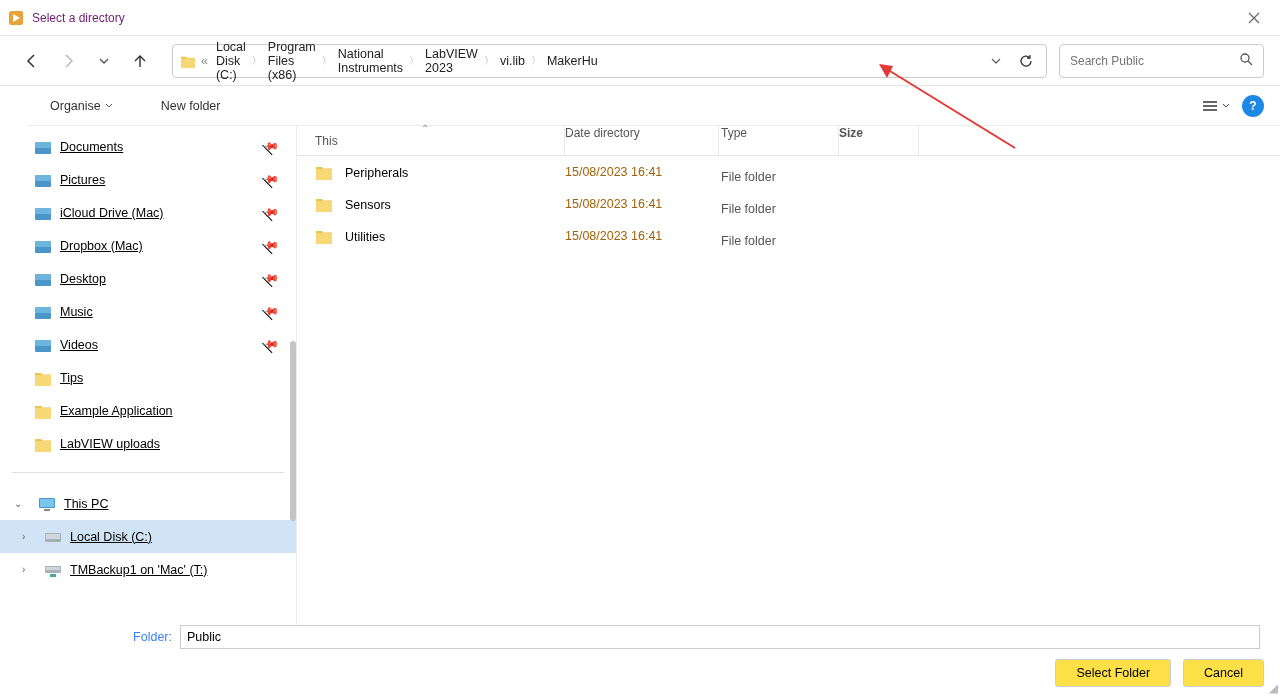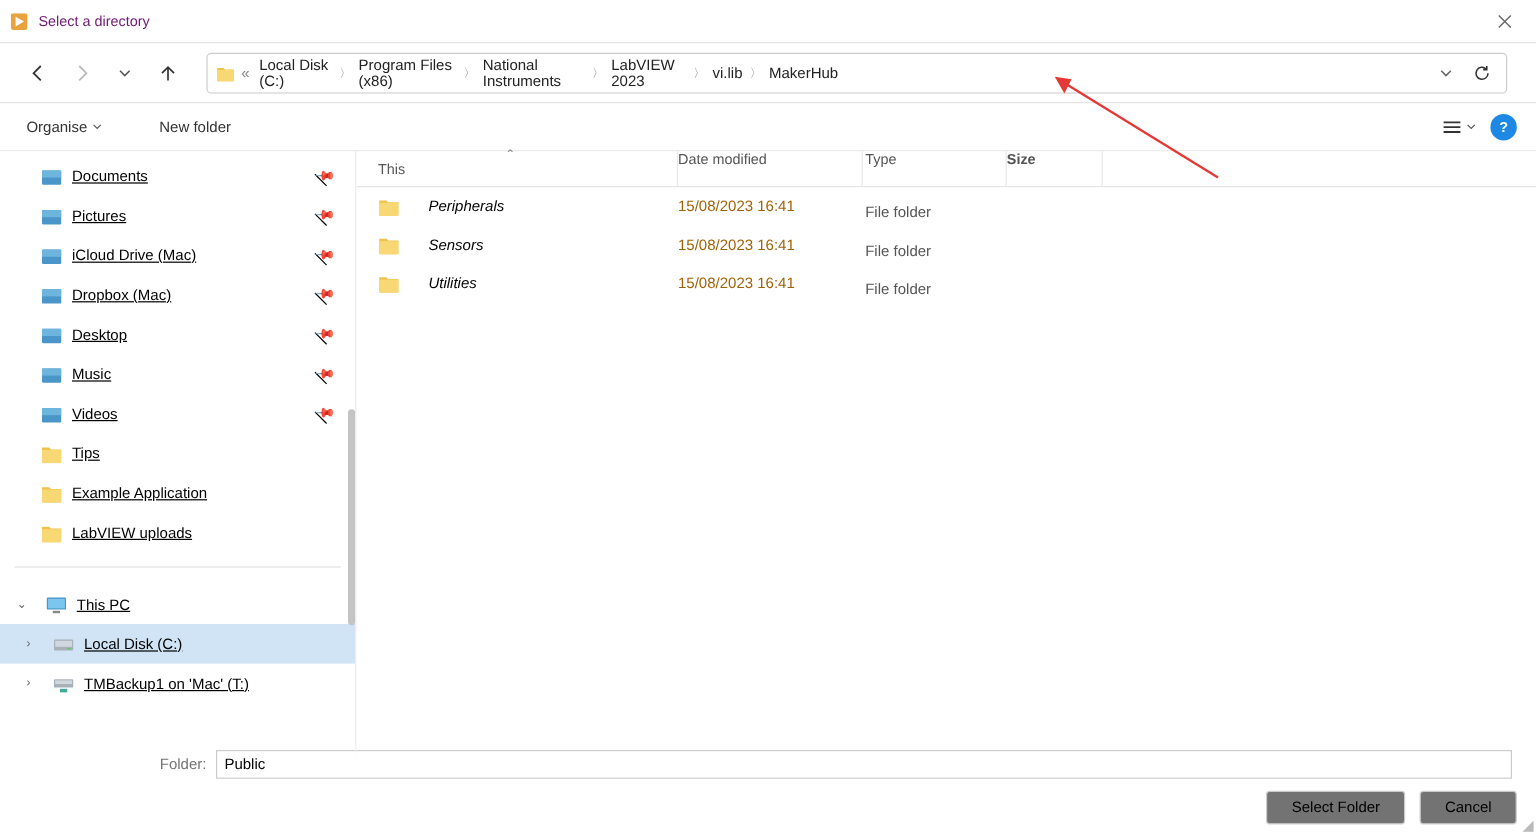--- a/index.html
+++ b/index.html
@@ -21,21 +21,21 @@
     .crumb { padding: 0 4px; font-size: 12.5px; color: #222; cursor: pointer; }
     .crumb-sep { padding: 0 2px; color: #888; font-size: 10px; }
     .addrspacer { flex: 1; }
     .addr-dropdown { width: 24px; height: 24px; display: flex; align-items: center; justify-content: center; color: #666; cursor: pointer; }
     .addr-refresh { width: 28px; height: 28px; display: flex; align-items: center; justify-content: center; cursor: pointer; color: #333; margin-left: 4px; }
     .searchbox { width: 205px; height: 34px; border: 1px solid #ccc; border-radius: 4px; display: flex; align-items: center; padding: 0 10px; }
     .searchbox input { flex: 1; border: none; outline: none; font-size: 12px; background: transparent; }
     .search-icon { color: #555; }
     
     
-    .toolbarrow { height: 40px; display: flex; align-items: center; padding: 0 16px; border-bottom: 1px solid #ececec; }
+    .toolbarrow { height: 40px; display: flex; align-items: center; padding: 0 16px; border-bottom: 1px solid #ececec; margin-left: 28px; }
     .tool-btn { padding: 4px 6px; display: flex; align-items: center; gap: 4px; cursor: pointer; font-size: 12.5px; color: #333; }
     .tool-sep { width: 36px; }
     .tool-right { margin-left: auto; display: flex; align-items: center; gap: 8px; }
     .view-dropdown { display: flex; align-items: center; gap: 4px; cursor: pointer; color: #333; padding: 4px; }
     .help-icon { width: 22px; height: 22px; border-radius: 50%; background: #1e88e5; color: #fff; display: flex; align-items: center; justify-content: center; font-size: 12px; cursor: pointer; font-weight: bold; }
     
     
     .main { display: flex; height: calc(697px - 36px - 50px - 40px - 70px); }
     .sidebar { width: 297px; overflow-y: auto; padding: 4px 0; position: relative; border-right: 1px solid #ececec; text-decoration: underline; }
     .sidebar-item { height: 33px; display: flex; align-items: center; padding-left: 34px; cursor: pointer; position: relative; font-size: 12.5px; }
@@ -51,32 +51,32 @@
     
     .filelist { flex: 1; display: flex; flex-direction: column; }
     .columns { height: 30px; display: flex; align-items: center; border-bottom: 1px solid #e5e5e5; color: #555; font-size: 12px; }
     .col-name { width: 268px; padding-left: 18px; position: relative; display: flex; align-items: center; }
     .col-name .sort-arrow { position: absolute; left: 124px; top: -3px; font-size: 10px; color: #888; }
     .col-date { width: 154px; }
     .col-type { width: 120px; padding-left: 2px; }
     .col-size { width: 80px; font-weight: bold; }
     .col-div { border-right: 1px solid #e8e8e8; height: 100%; }
     .filerow { height: 32px; display: flex; align-items: center; cursor: pointer; font-size: 12.5px; }
-    .fr-name { width: 268px; padding-left: 18px; display: flex; align-items: center; gap: 24px; font-style: italic; }
+    .fr-name { width: 268px; padding-left: 18px; display: flex; align-items: flex-end; gap: 12px; }
     .fr-date { width: 154px; color: #a16207; }
     .fr-type { width: 120px; color: #555; padding-left: 2px; margin-top: 10px; }
     .fr-size { width: 80px; color: #555; }
     
     
     .bottom { height: 70px; padding: 6px 16px 10px 16px; display: flex; flex-direction: column; justify-content: flex-end; }
     .folder-input-row { display: flex; align-items: center; margin-bottom: 10px; }
-    .folder-label { width: 164px; text-align: right; padding-right: 8px; font-size: 12.5px; color: #737373; }
+    .folder-label { width: 164px; text-align: right; padding-right: 8px; font-size: 12.5px; color: #3b82f6; }
     .folder-input { flex: 1; height: 24px; border: 1px solid #ccc; padding: 0 6px; font-size: 12.5px; outline: none; margin-right: 4px; }
     .button-row { display: flex; justify-content: flex-end; gap: 12px; }
-    .btn { height: 28px; padding: 0 20px; border: 1px solid #ccc; background: #737373; cursor: pointer; font-size: 12.5px; border-radius: 3px; }
+    .btn { height: 28px; padding: 0 20px; border: 1px solid #ccc; background: #fde047; cursor: pointer; font-size: 12.5px; border-radius: 3px; }
     
     
     .annotation-arrow { position: absolute; left: 875px; top: 58px; pointer-events: none; z-index: 100; }
     
     
     .grip { position: absolute; right: 2px; bottom: 2px; color: #bbb; font-size: 12px; }
   </style>
 </head>
 <body>
 
@@ -172,20 +172,27 @@
           <path d="M2 4 L6 8 L10 4" stroke="#666" stroke-width="1.3" fill="none"></path>
         </svg>
       </span>
     <span class="addr-refresh">
         <svg width="16" height="16" viewBox="0 0 16 16">
           <path d="M13 8 A5 5 0 1 1 11.5 4.5 M12 2 L12 5 L9 5" stroke="#333" stroke-width="1.3" fill="none"></path>
         </svg>
       </span>
   </div>
 
+  <div class="searchbox">
+    <input type="text" placeholder="Search Public" style="">
+    <span class="search-icon"><svg width="14" height="14" viewBox="0 0 14 14">
+          <circle cx="6" cy="6" r="4" stroke="#555" stroke-width="1.3" fill="none"></circle>
+          <path d="M9 9 L13 13" stroke="#555" stroke-width="1.3"></path>
+        </svg></span>
+  </div>
 </div>
 
 <div class="toolbarrow">
   <span class="tool-btn">
     <span>Organise</span>
     <svg width="8" height="8" viewBox="0 0 8 8">
         <path d="M1 2 L4 5 L7 2" stroke="#555" fill="none"></path>
       </svg>
   </span>
   <span class="tool-sep"></span>
@@ -327,21 +334,21 @@
     </div>
     <div class="sidebar-scroll-indicator"></div>
   </div>
 
   <div class="filelist">
     <div class="columns">
       <div class="col-name col-div">
         <span>This</span>
         <span class="sort-arrow">⌃</span>
       </div>
-      <div class="col-date col-div"><span>Date modified</span></div>
+      <div class="col-date col-div"><span>Date directory</span></div>
       <div class="col-type col-div"><span>Type</span></div>
       <div class="col-size col-div"><span>Size</span></div>
     </div>
 
     <div class="filerow">
       <div class="fr-name">
         <svg width="18" height="16" viewBox="0 0 18 16">
             <use href="#folder-yellow"></use>
           </svg>
         <span>Peripherals</span>

